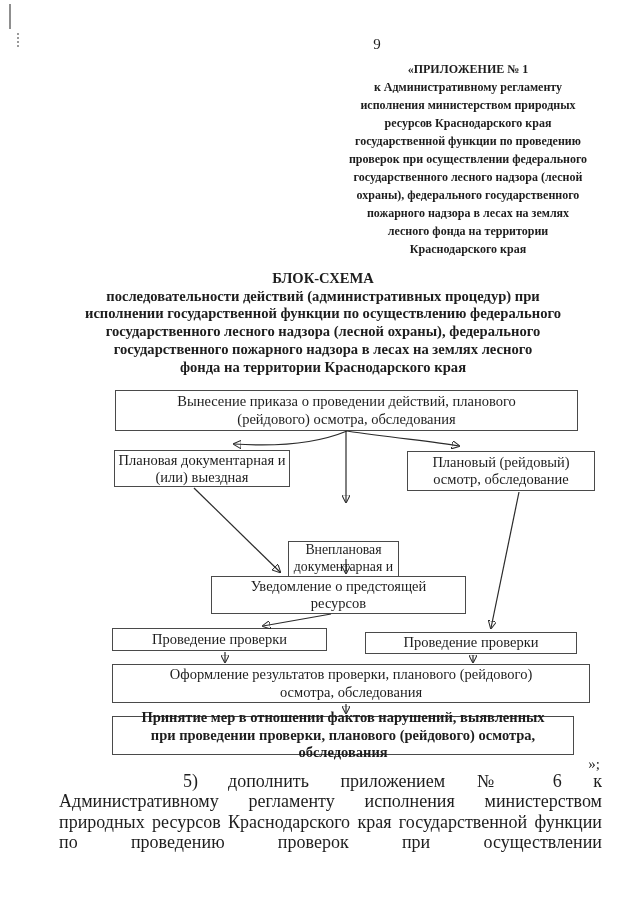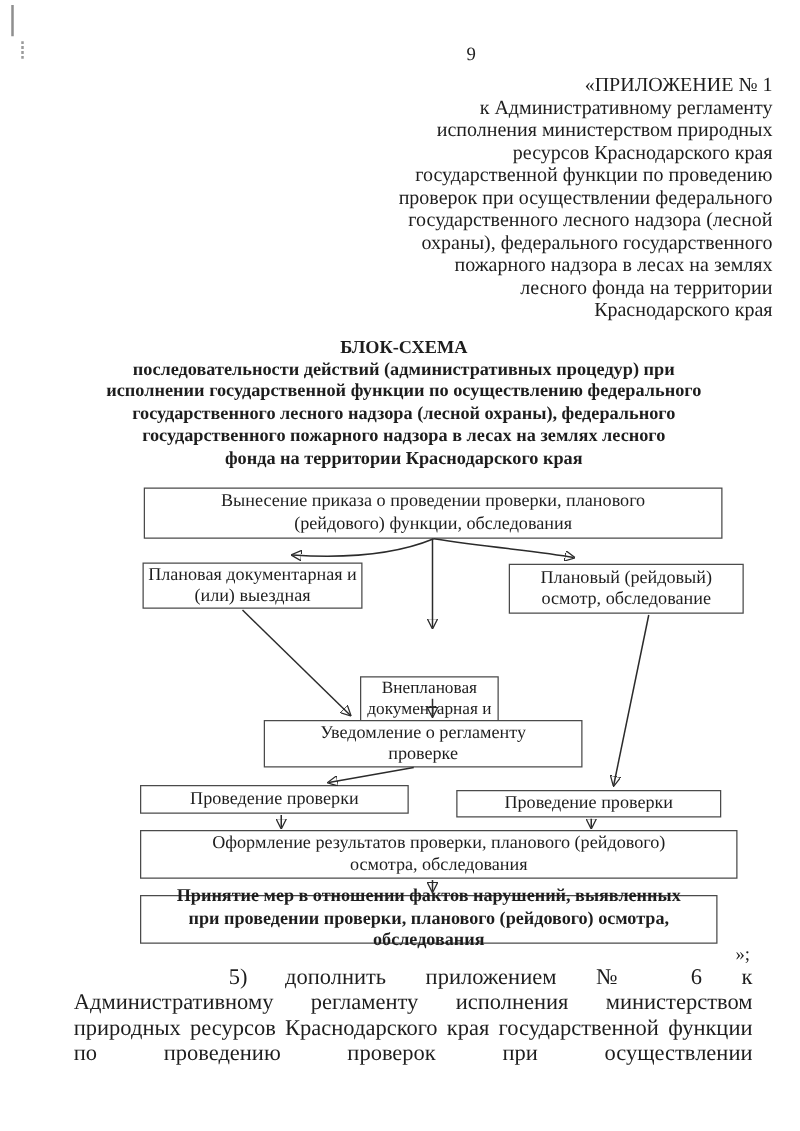--- a/index.html
+++ b/index.html
@@ -10,21 +10,21 @@
   }
   
   .artifact-vline { position:absolute; left:9px; top:4px; width:2px; height:25px; background:#8f8f8f; }
   .artifact-dots  { position:absolute; left:17px; top:33px; width:2px; height:14px;
     background:repeating-linear-gradient(to bottom,#9a9a9a 0 2px,transparent 2px 4px); }
 
   .page-number { position:absolute; left:345px; top:36px; width:64px; text-align:center; font-size:15px; }
 
   .header-block {
     position:absolute; left:318px; top:60px; width:300px;
-    text-align:right; font-size:16px; line-height:18px; white-space:pre-line;
+    text-align:center; font-size:12px; line-height:18px; white-space:pre-line;font-weight:bold;
   }
   .title-block {
     position:absolute; left:52px; top:270px; width:542px;
     text-align:center; font-weight:bold; font-size:14.6px; line-height:17.7px; white-space:pre-line;
   }
 
   .flowchart { position:absolute; left:0; top:0; width:640px; height:905px; }
   .fc-box {
     position:absolute; border:1px solid #4a4a4a; background:#ffffff;
     display:flex; align-items:center; justify-content:center;
@@ -83,33 +83,33 @@
   <div class="title-block">БЛОК-СХЕМА
 последовательности действий (административных процедур) при
 исполнении государственной функции по осуществлению федерального
 государственного лесного надзора (лесной охраны), федерального
 государственного пожарного надзора в лесах на землях лесного
 фонда на территории Краснодарского края</div>
 
   <div class="flowchart">
 
     <div class="fc-box" id="b1">
-      <span class="fc-text">Вынесение приказа о проведении проверки, планового (рейдового) функции, обследования</span>
+      <span class="fc-text">Вынесение приказа о проведении действий, планового (рейдового) осмотра, обследования</span>
     </div>
     <div class="fc-box" id="b2">
       <span class="fc-text">Плановая документарная и (или) выездная</span>
     </div>
     <div class="fc-box" id="b3">
       <span class="fc-text">Плановый (рейдовый) осмотр, обследование</span>
     </div>
     <div class="fc-box" id="b4">
       <span class="fc-text">Внеплановая документарная и (или) выездная</span>
     </div>
     <div class="fc-box" id="b5">
-      <span class="fc-text">Уведомление о регламенту проверке</span>
+      <span class="fc-text">Уведомление о предстоящей ресурсов</span>
     </div>
     <div class="fc-box" id="b6">
       <span class="fc-text">Проведение проверки</span>
     </div>
     <div class="fc-box" id="b7">
       <span class="fc-text">Проведение проверки</span>
     </div>
     <div class="fc-box" id="b8">
       <span class="fc-text">Оформление результатов проверки, планового (рейдового) осмотра, обследования</span>
     </div>

